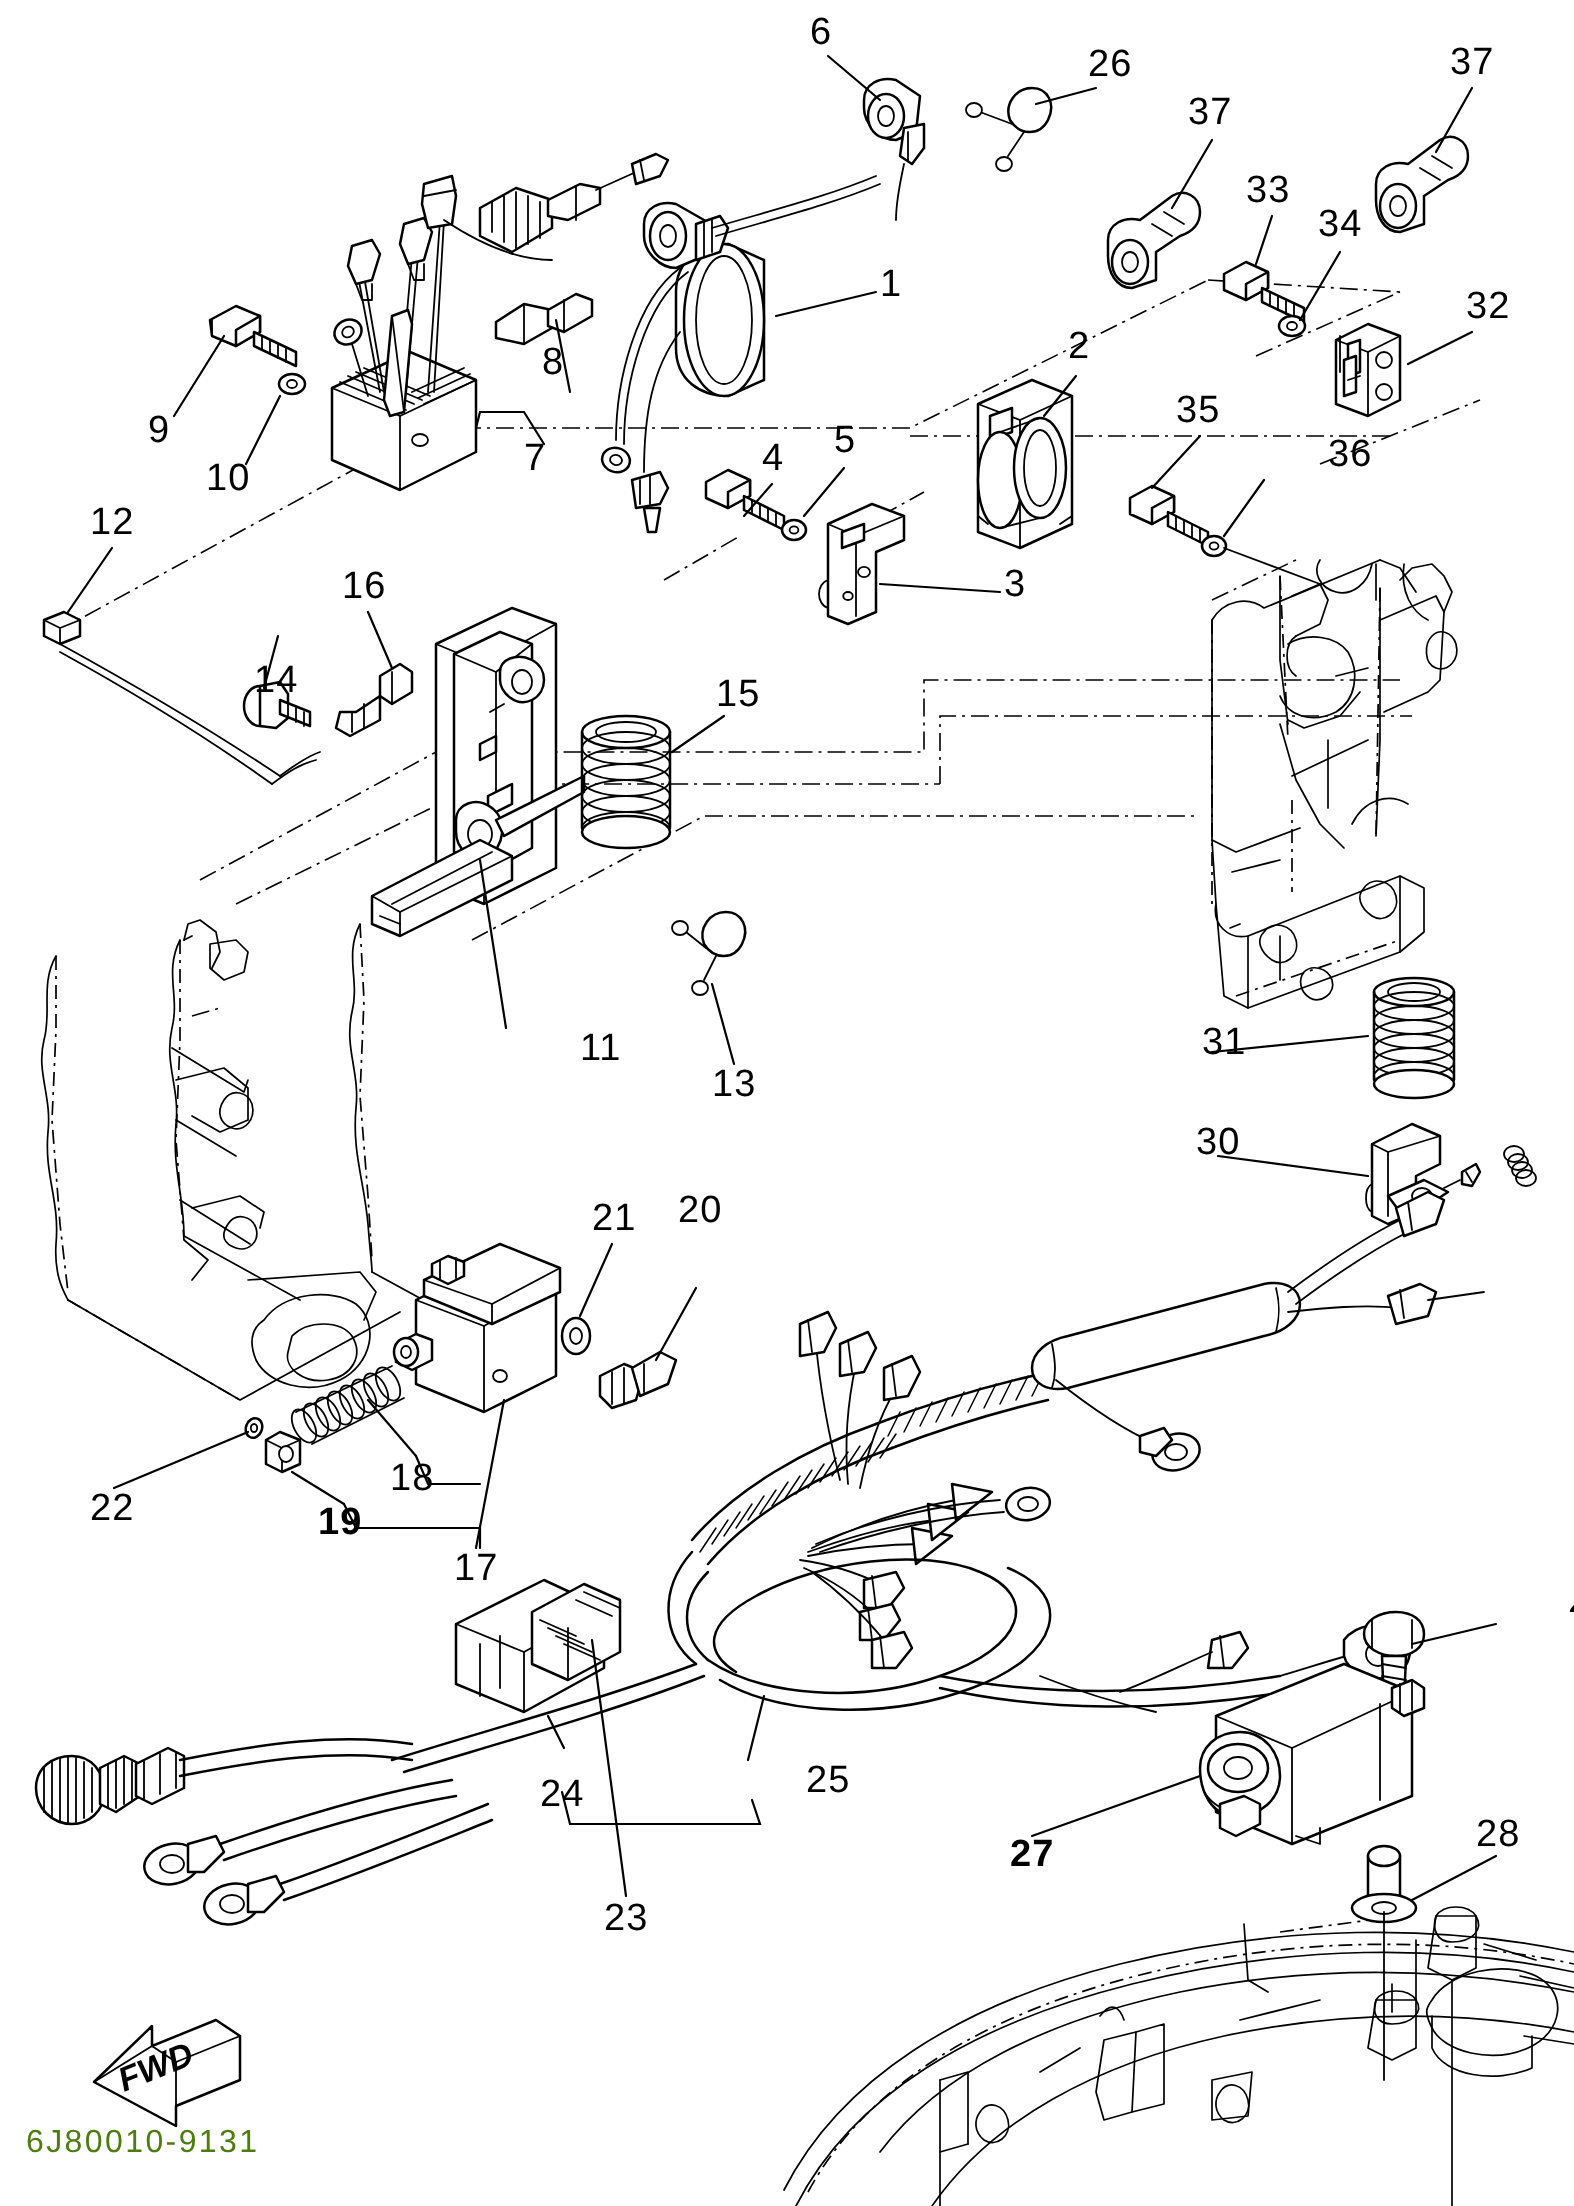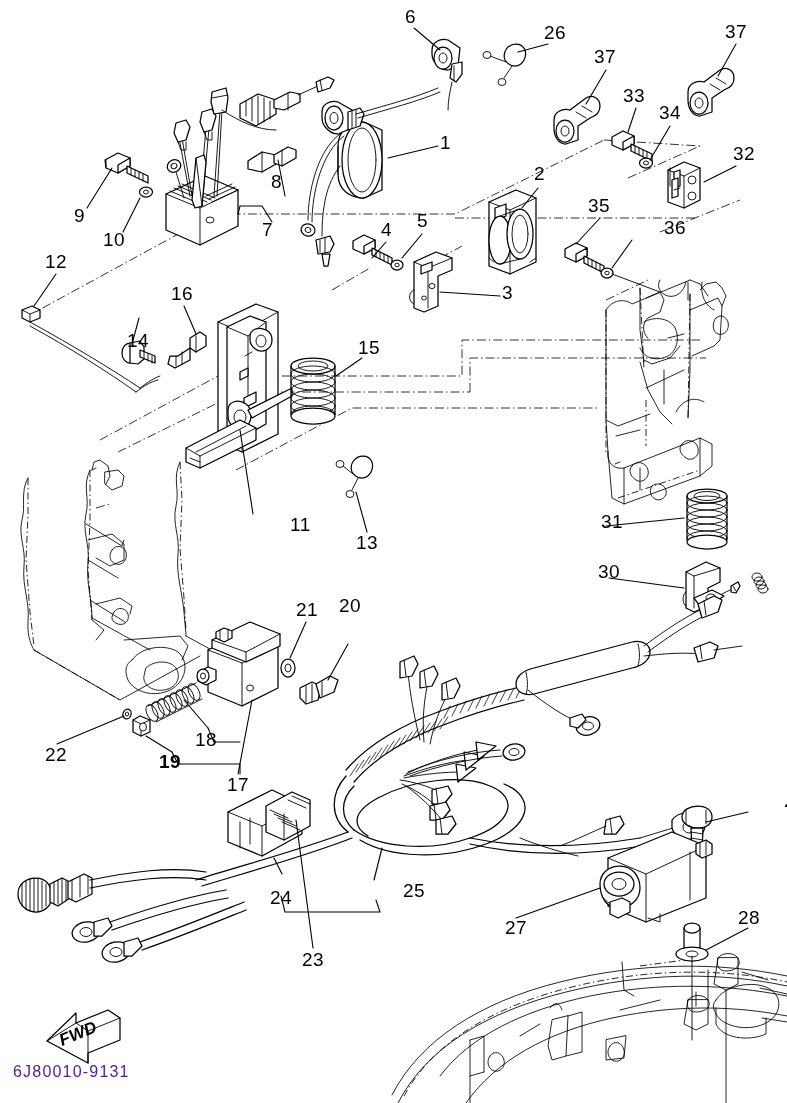--- a/index.html
+++ b/index.html
@@ -4,21 +4,21 @@
 <style>
   html,body{margin:0;padding:0;background:#ffffff;}
   body{width:787px;height:1103px;overflow:hidden;
        font-family:"Liberation Sans",sans-serif;color:#000;}
   #sheet{position:relative;width:787px;height:1103px;background:#fff;}
   #art{position:absolute;left:0;top:0;}
   .cal{position:absolute;font-family:"Liberation Sans",sans-serif;
        font-size:19px;font-weight:400;color:#000;letter-spacing:.5px;
        line-height:1;white-space:nowrap;}
   #partcode{position:absolute;left:13px;top:1063px;font-size:16px;
-            letter-spacing:1.2px;color:#4c1d95;white-space:nowrap;}
+            letter-spacing:1.2px;color:#4d7c0f;white-space:nowrap;}
   .fwdtxt{font-size:17px;font-weight:bold;font-style:italic;fill:#000;}
 </style>
 </head>
 <body>
 
 <div id="sheet">
 
 <svg id="art" width="787" height="1103" viewBox="0 0 787 1103">
   <defs>
     <style>
@@ -722,21 +722,21 @@
 <div class="cal" style="left:227px;top:775px;">17</div>
 <div class="cal" style="left:195px;top:730px;">18</div>
 <div class="cal" style="left:159px;top:752px;font-weight:bold;">19</div>
 <div class="cal" style="left:339px;top:596px;text-align:right;">20</div>
 <div class="cal" style="left:296px;top:600px;">21</div>
 <div class="cal" style="left:45px;top:745px;">22</div>
 <div class="cal" style="left:302px;top:950px;">23</div>
 <div class="cal" style="left:270px;top:888px;text-align:right;">24</div>
 <div class="cal" style="left:362px;top:881px;margin-left:41px;">25</div>
 <div class="cal" style="left:544px;top:23px;">26</div>
-<div class="cal" style="left:505px;top:918px;">27</div>
+<div class="cal" style="left:505px;top:918px;font-weight:bold;">27</div>
 <div class="cal" style="left:738px;top:908px;">28</div>
 <div class="cal" style="left:785px;top:791px;font-style:italic;">29</div>
 <div class="cal" style="left:598px;top:562px;">30</div>
 <div class="cal" style="left:601px;top:512px;">31</div>
 <div class="cal" style="left:733px;top:144px;">32</div>
 <div class="cal" style="left:623px;top:86px;">33</div>
 <div class="cal" style="left:659px;top:103px;">34</div>
 <div class="cal" style="left:588px;top:196px;">35</div>
 <div class="cal" style="left:620px;top:218px;margin-left:44px;">36</div>
 <div class="cal" style="left:594px;top:47px;">37</div>

